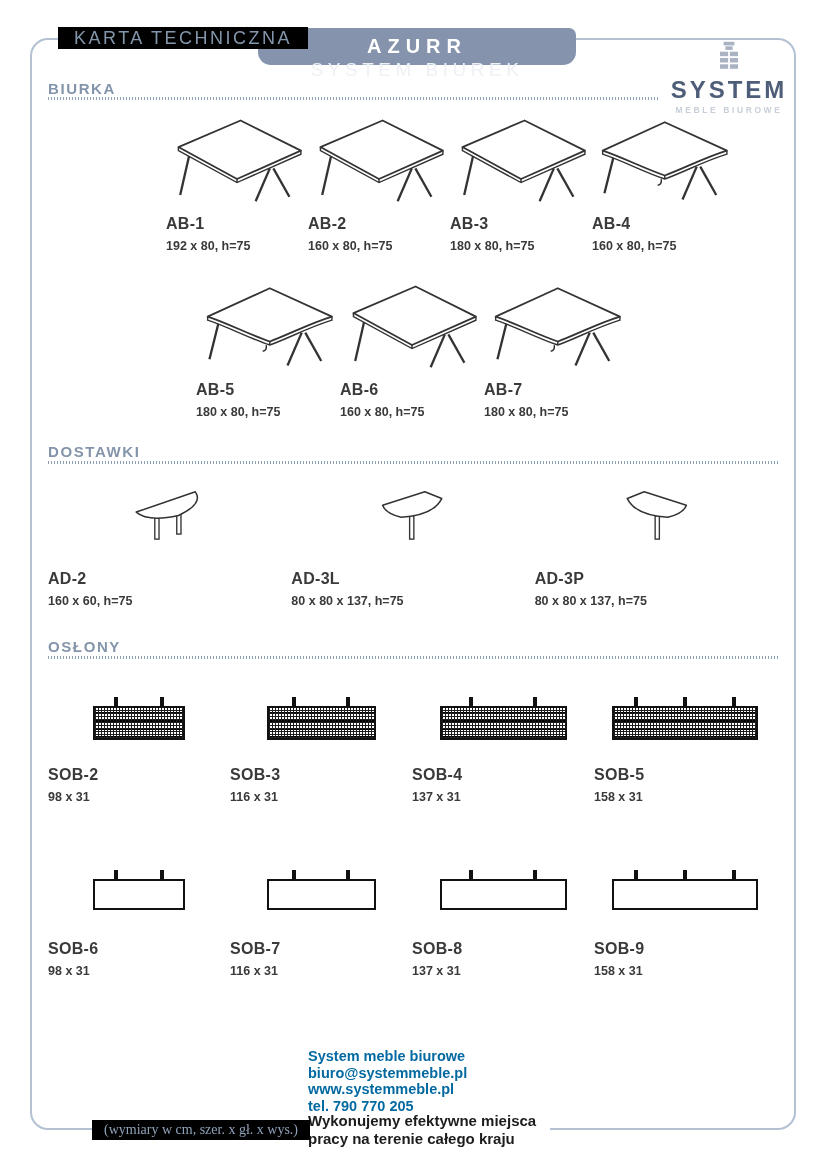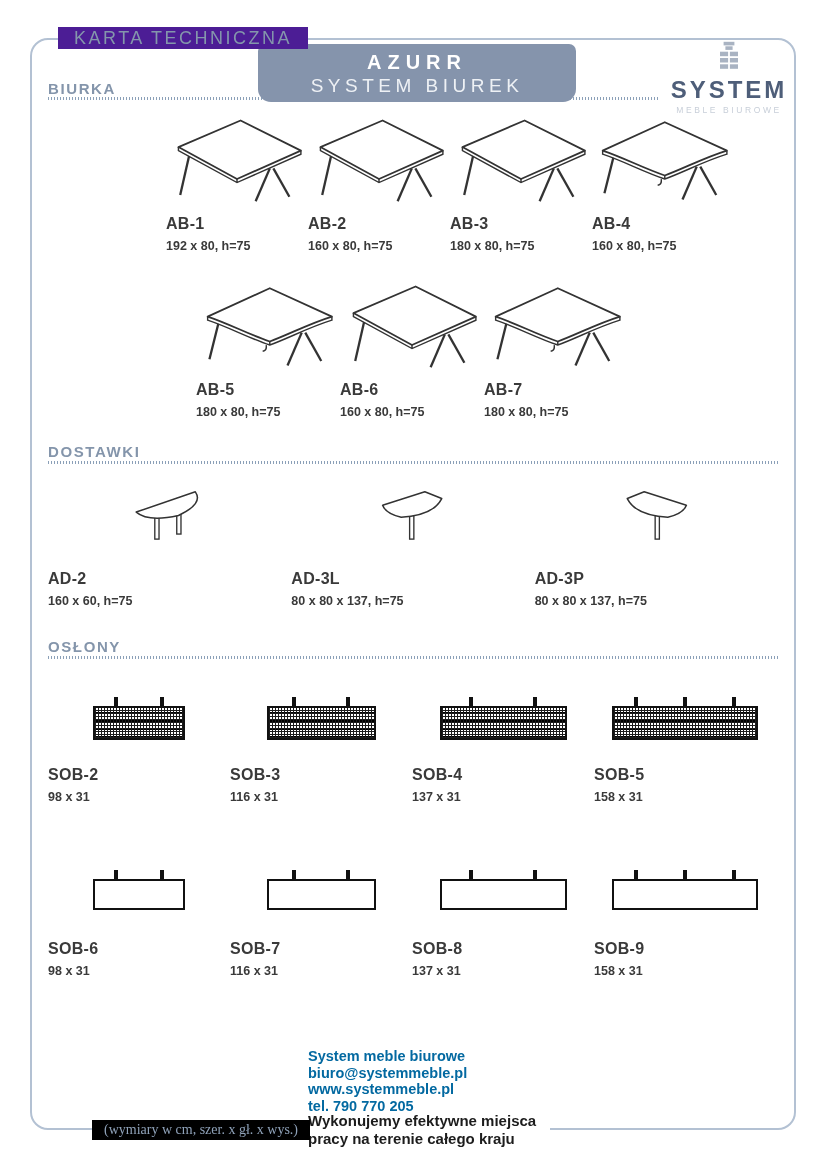--- a/index.html
+++ b/index.html
@@ -10,45 +10,45 @@
     color:#333;
     overflow:hidden;
   }
   .page-border {
     position:absolute; left:30px; top:38px; width:766px; height:1092px;
     border:2px solid #b3c1d3; border-radius:18px;
   }
   
   .karta-label {
     position:absolute; left:58px; top:27px; height:22px; line-height:22px;
-    background:#4c1d95; padding:0 16px;
+    background:#000000; padding:0 16px;
     font-size:18px; letter-spacing:2.5px; color:#8496ac; font-weight:400;
     z-index:3;
   }
   .banner {
-    position:absolute; left:258px; top:44px; width:318px; height:58px;
+    position:absolute; left:258px; top:28px; width:318px; height:37px;
     background:#8594ac; border-radius:7px 7px 13px 13px;
     text-align:center; z-index:2;
   }
   .banner-title {
     margin-top:7px; color:#fff; font-weight:bold;
     font-size:20px; letter-spacing:6px;
   }
   .banner-subtitle {
     color:#eef1f5; font-size:19px; letter-spacing:4.5px; margin-top:1px;
   }
   .logo {
     position:absolute; left:660px; top:40px; width:138px; text-align:center; z-index:2;
   }
   .logo-building { display:block; margin:0 auto 2px auto; }
   .logo-text {
     font-size:24px; font-weight:bold; letter-spacing:3px; color:#4e5e79; line-height:1;
   }
   .logo-subtext {
-    font-size:8.5px; letter-spacing:2.6px; color:#c8cfd9; margin-top:3px; font-weight:normal;
+    font-size:8.5px; letter-spacing:2.6px; color:#c8cfd9; margin-top:3px; font-weight:bold;
   }
   
   .section-title {
     position:absolute; font-size:15px; letter-spacing:1.6px;
     color:#8495ab; font-weight:600; z-index:1;
   }
   .dotline {
     position:absolute; height:3px; z-index:1;
     background-image:repeating-linear-gradient(90deg,#8ba0b8 0 1px,transparent 1px 3px);
   }

